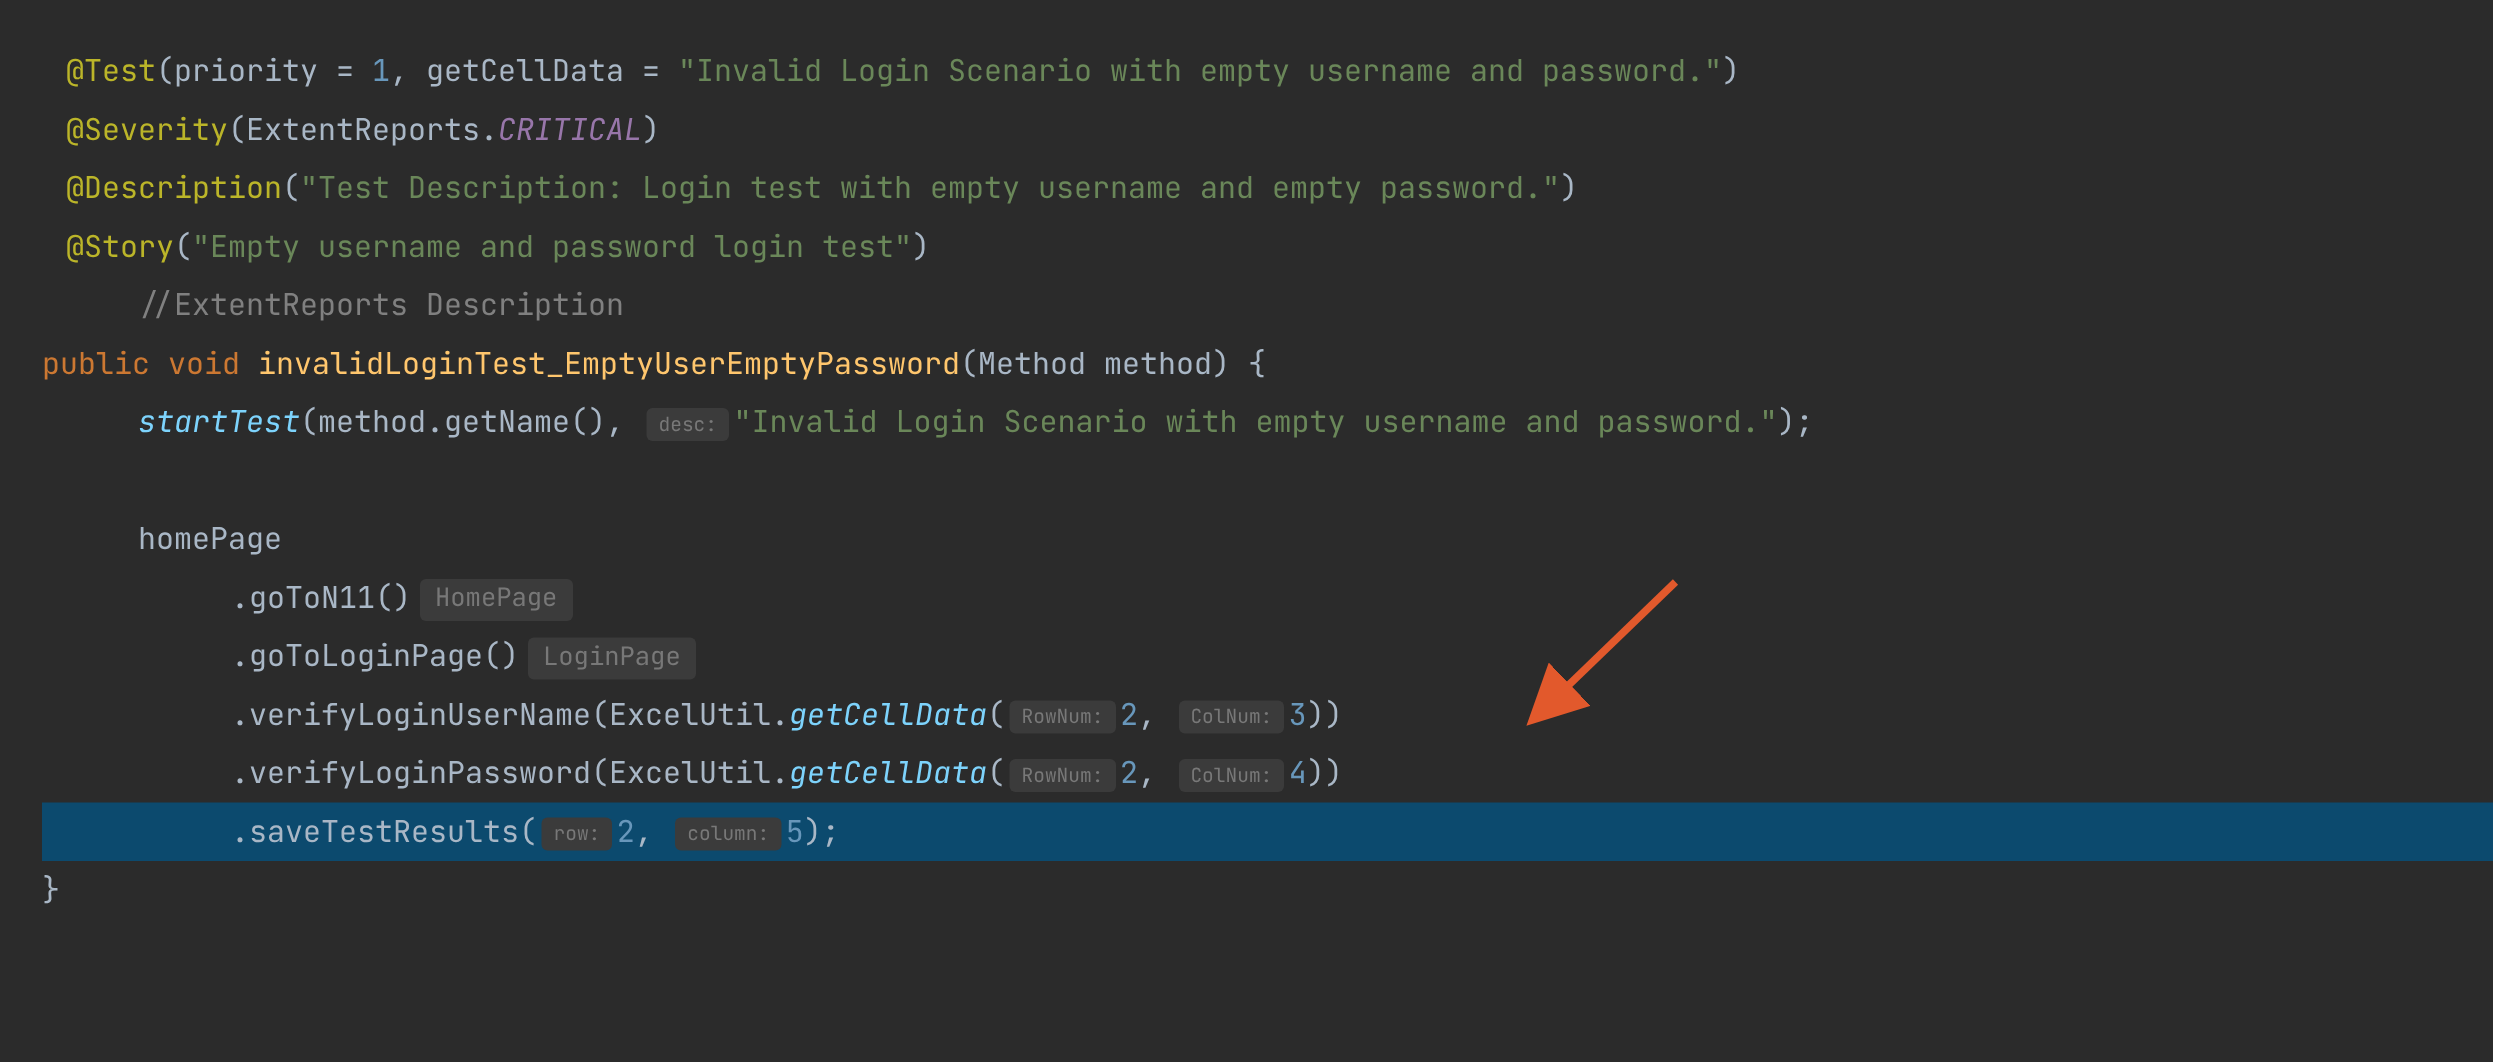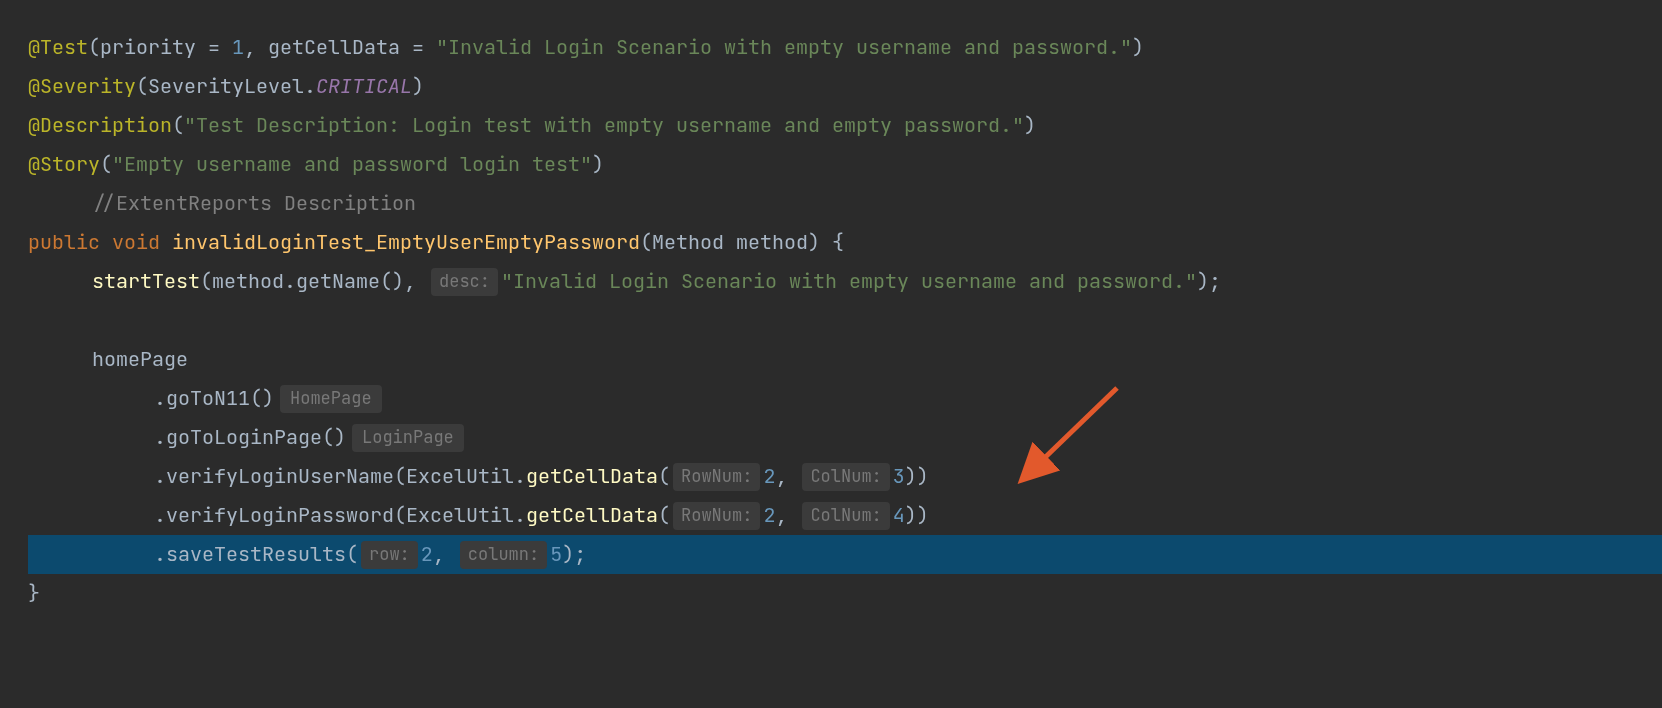--- a/index.html
+++ b/index.html
@@ -13,33 +13,33 @@
       white-space: nowrap;
       overflow: hidden;
       width: 1662px;
       height: 708px;
     }
     .line { display: block; min-height: 39px; }
     .indent-1 { padding-left: 64px; }
     .indent-2 { padding-left: 126px; }
     .highlighted { background: #0c4a6e; }
     .kw { color: #cc7832; }
-    .anno { color: #bbb529; }
+    .anno { color: #bbb529; margin-left: 16px; }
     .str { color: #6a8759; }
     .num { color: #6897bb; }
     .cmt { color: #808080; }
     .method { color: #a9b7c6; margin-top: 32px; }
     .mname { color: #ffc66d; }
-    .static-m { color: #fef9c3; }
+    .static-m { font-style: italic; color: #7dd3fc; }
     .enum-const { color: #9876aa; font-style: italic; }
     .plain { color: #a9b7c6; }
     .param-hint {
       background: #3b3b3b;
       color: #787878;
-      font-size: 17px;
+      font-size: 13px;
       padding: 2px 8px 2px 8px;
       border-radius: 4px;
       margin: 0 3px 0 3px;
       display: inline-block;
       line-height: 1.4;
       vertical-align: 1px;
     }
     .type-hint {
       background: #3b3b3b;
       color: #787878;
@@ -61,21 +61,21 @@
 </head>
 <body>
 
 <div>
 
   <div class="line">
     <span class="anno">@Test</span><span class="plain">(</span><span class="plain">priority</span><span class="plain"> = </span><span class="num">1</span><span class="plain">, </span><span class="plain">getCellData</span><span class="plain"> = </span><span class="str">"Invalid Login Scenario with empty username and password."</span><span class="plain">)</span>
   </div>
 
   <div class="line">
-    <span class="anno">@Severity</span><span class="plain">(</span><span class="plain">SeverityLevel</span><span class="plain">.</span><span class="enum-const">CRITICAL</span><span class="plain">)</span>
+    <span class="anno">@Severity</span><span class="plain">(</span><span class="plain">ExtentReports</span><span class="plain">.</span><span class="enum-const">CRITICAL</span><span class="plain">)</span>
   </div>
 
   <div class="line">
     <span class="anno">@Description</span><span class="plain">(</span><span class="str">"Test Description: Login test with empty username and empty password."</span><span class="plain">)</span>
   </div>
 
   <div class="line">
     <span class="anno">@Story</span><span class="plain">(</span><span class="str">"Empty username and password login test"</span><span class="plain">)</span>
   </div>
 

